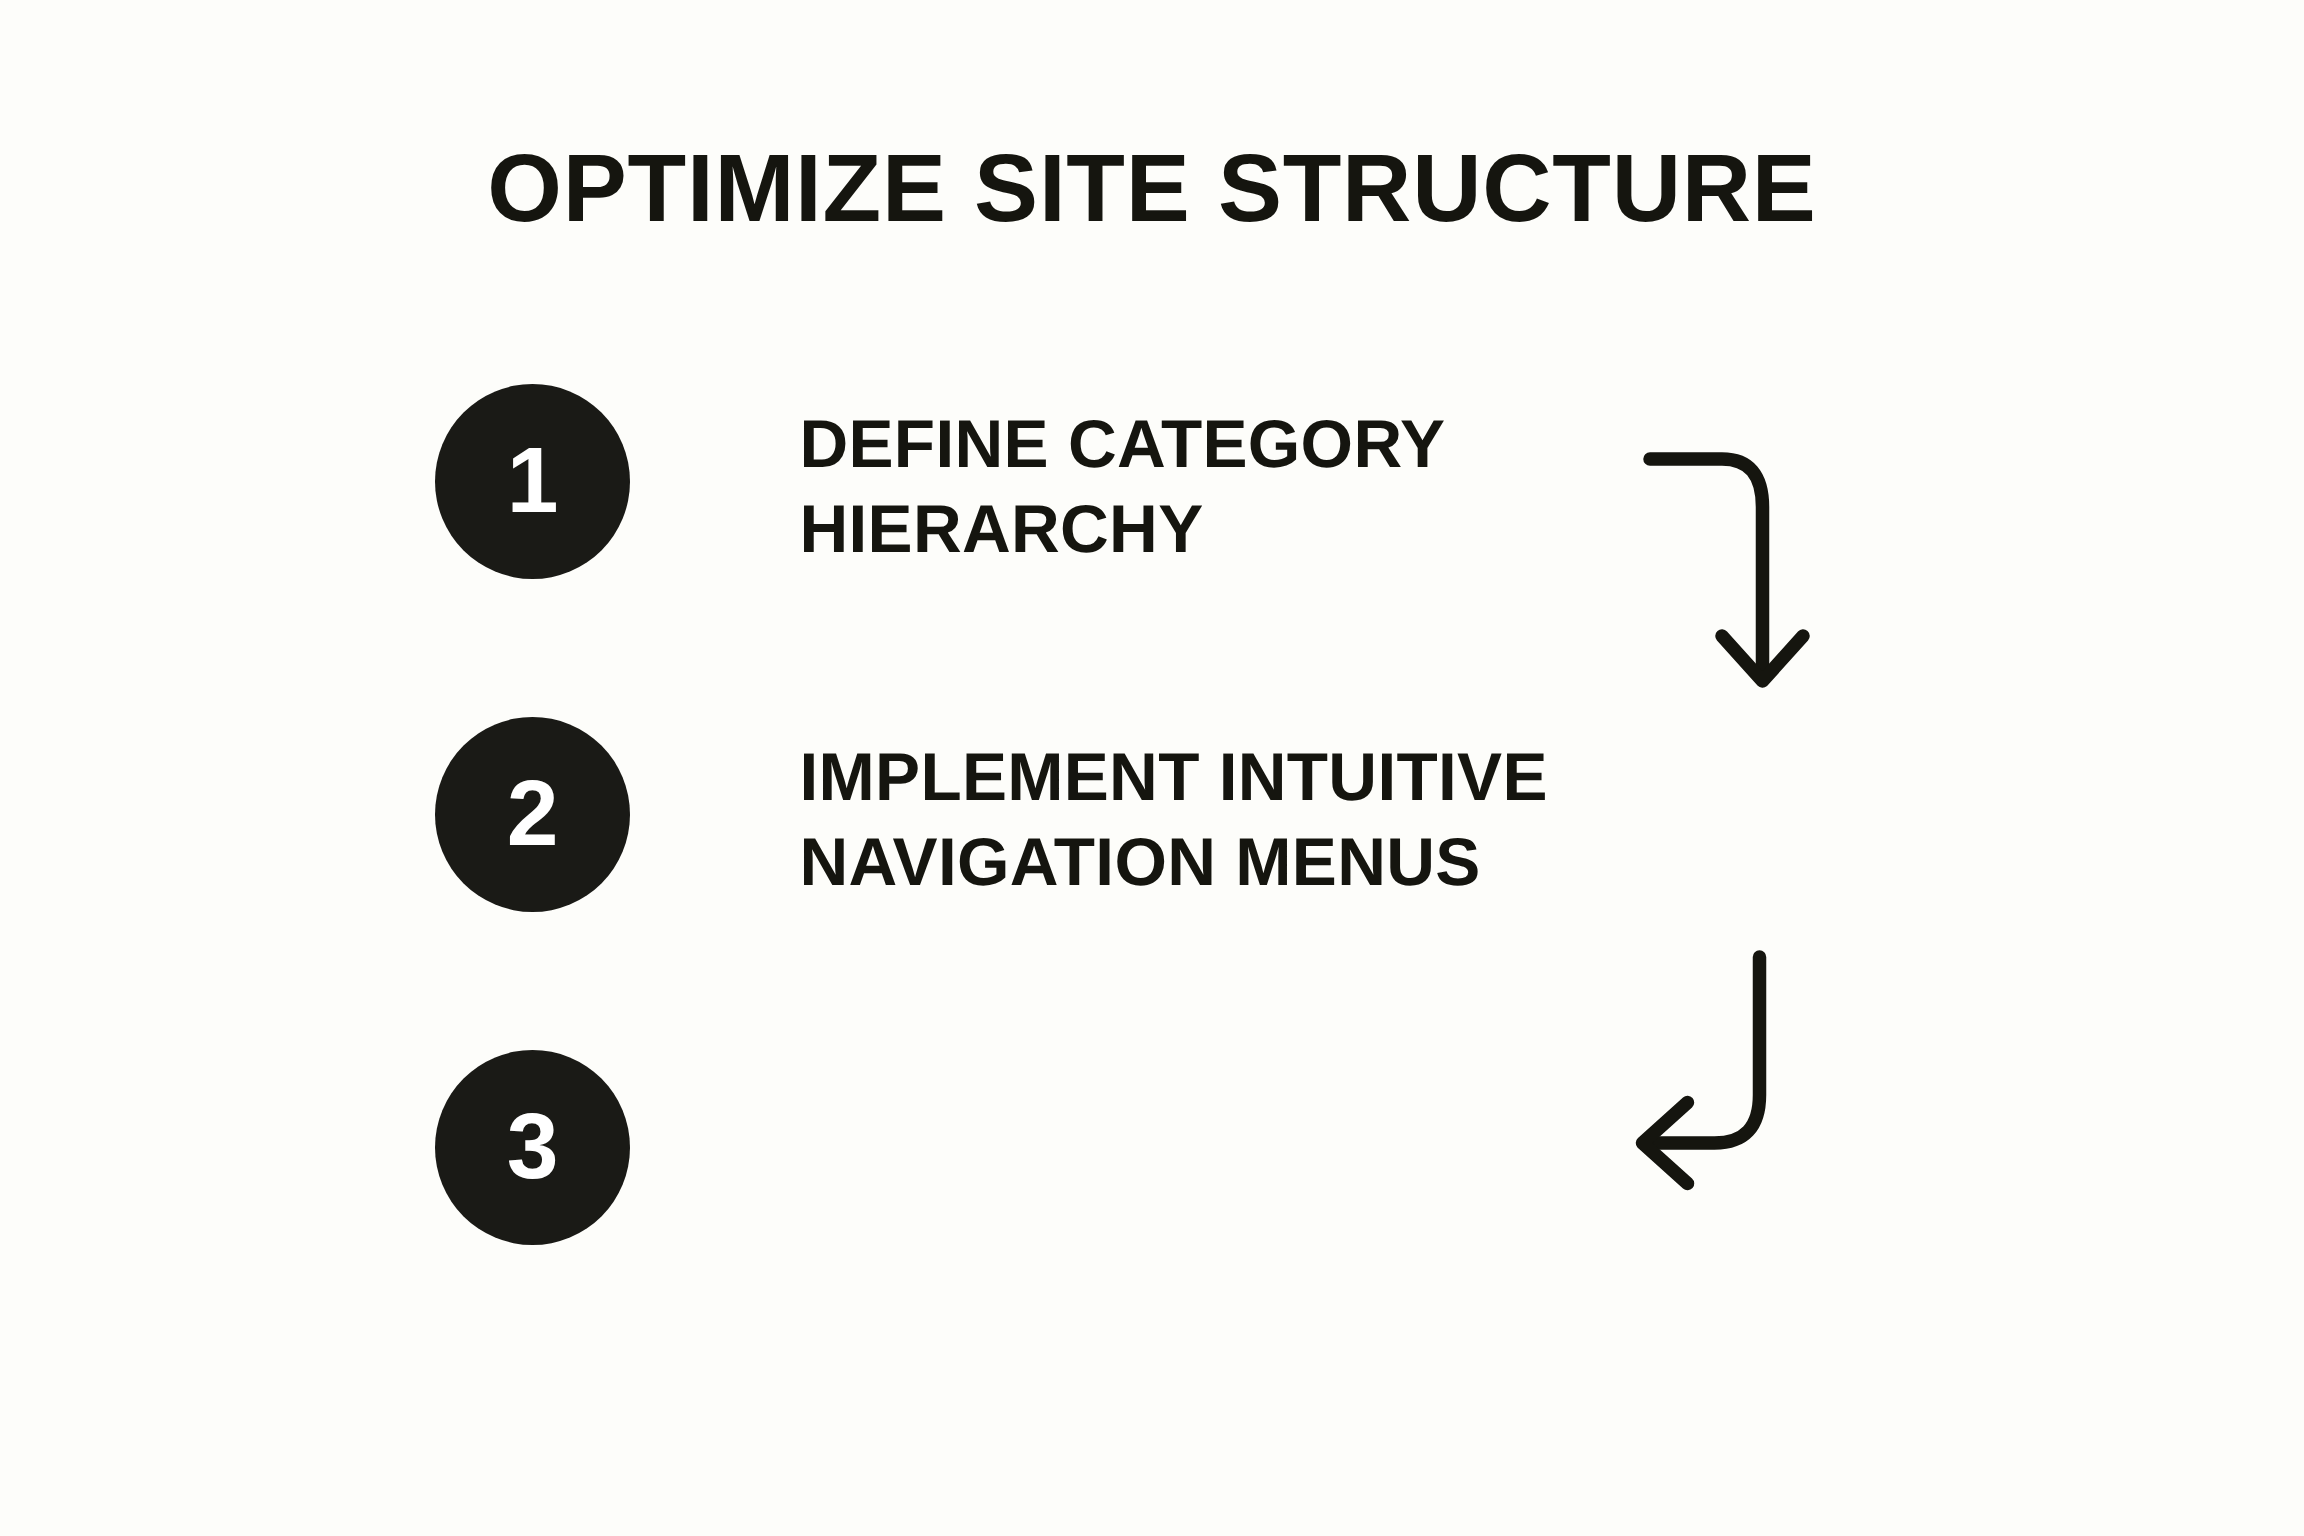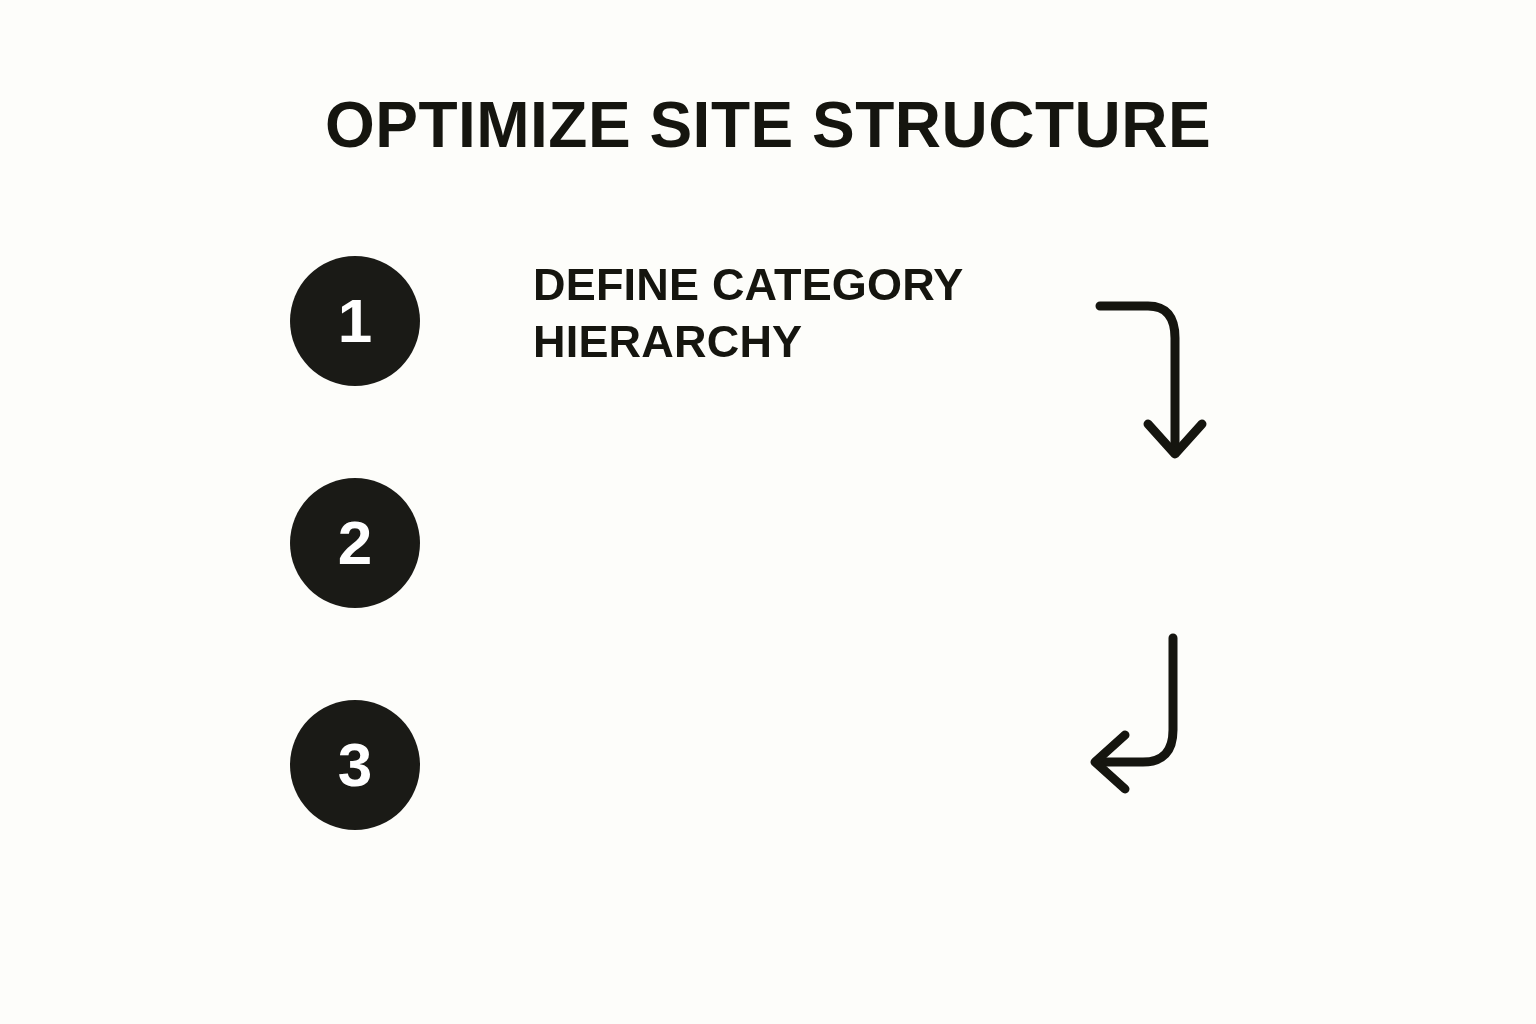--- a/index.html
+++ b/index.html
@@ -58,20 +58,21 @@
     align-items: center;
     justify-content: center;
     font-size: 62px;
     font-weight: 700;
     line-height: 1;
     letter-spacing: 0;
   }
 
   .step-label {
     margin-left: 113px;
+    margin-top: 11px;
     font-size: 45px;
     line-height: 57px;
     font-weight: 700;
     color: #15150f;
     letter-spacing: 0.2px;
     max-width: 600px;
     white-space: pre-line;
   }
 
   
@@ -98,20 +99,22 @@
   <div class="title">OPTIMIZE SITE STRUCTURE</div>
 
   <div class="step step-1">
     <div class="badge">1</div>
     <div class="step-label">DEFINE CATEGORY
 HIERARCHY</div>
   </div>
 
   <div class="step step-2">
     <div class="badge">2</div>
+    <div class="step-label">IMPLEMENT INTUITIVE
+NAVIGATION MENUS</div>
   </div>
 
   <div class="step step-3">
     <div class="badge">3</div>
   </div>
 
   <svg class="arrow-svg arrow-1" width="160" height="200" viewBox="0 0 160 200">
     <path class="arrow-path" d="M 20 26 L 68 26 Q 95 26 95 58 L 95 168"></path>
     <path class="arrow-path" d="M 68 144 L 95 174 L 122 144"></path>
   </svg>

